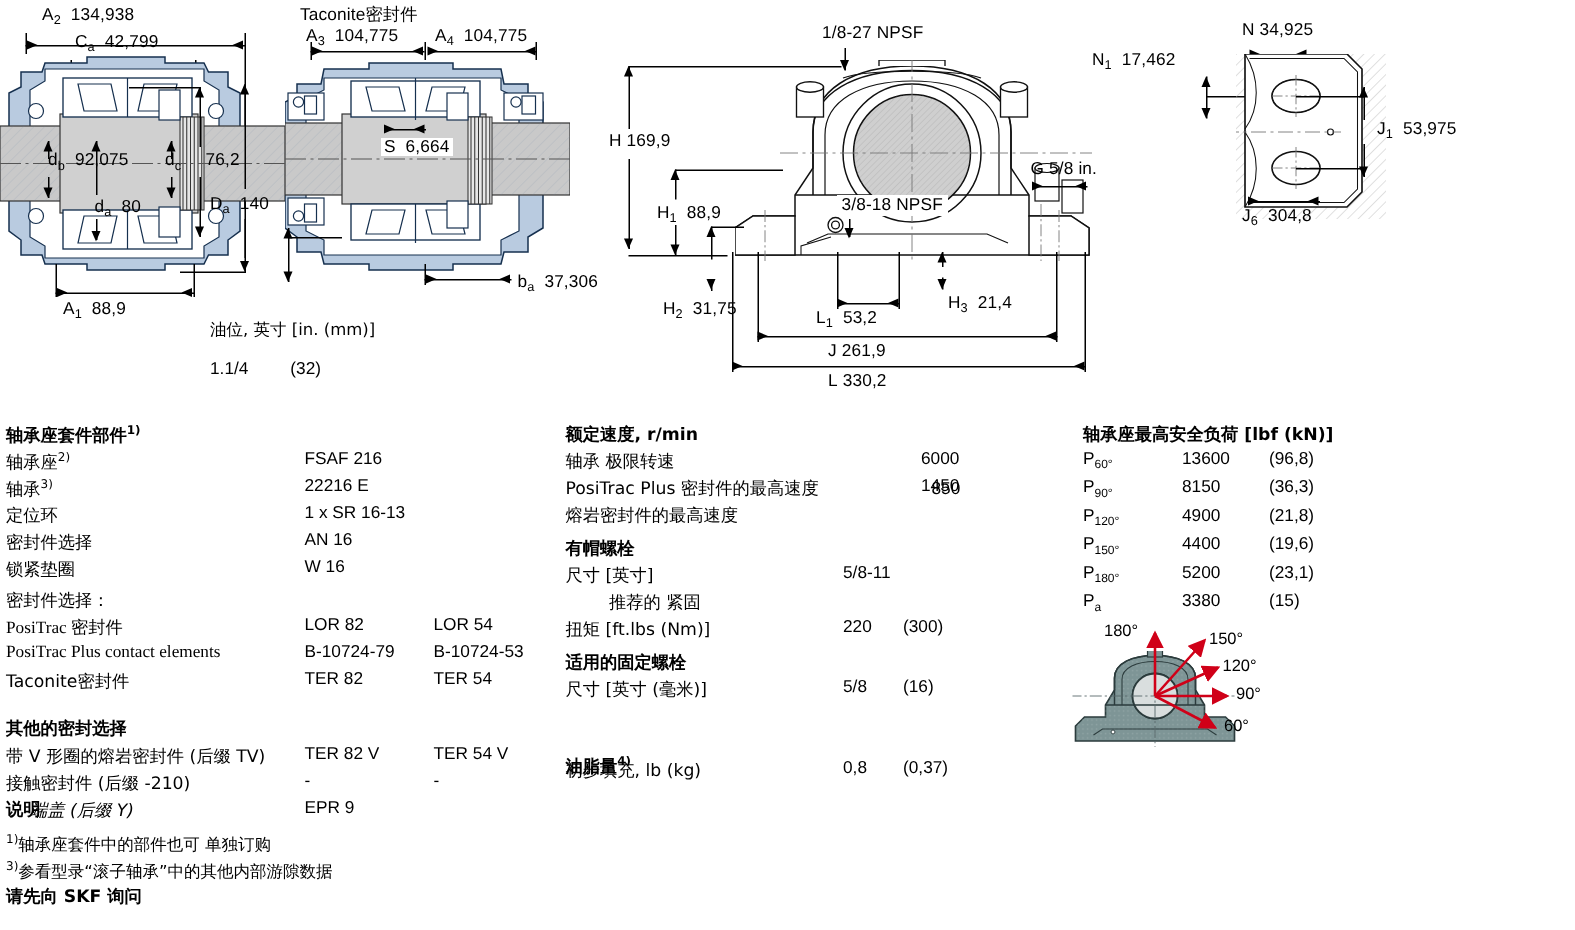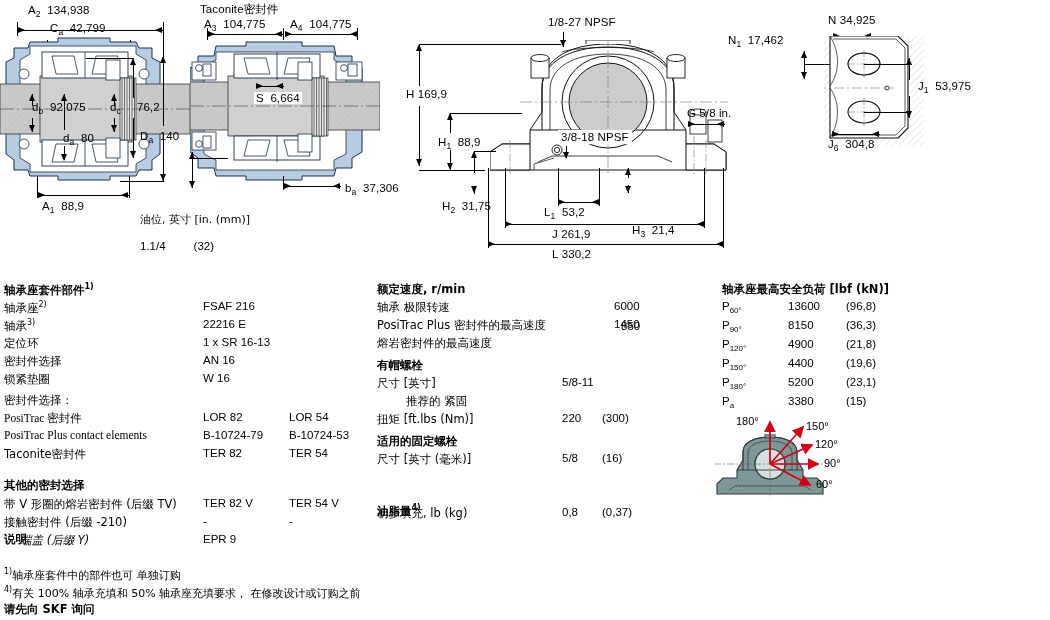--- a/index.html
+++ b/index.html
@@ -343,21 +343,21 @@
 
   <div class="abs dim" style="left:42px;top:200px;">
     <span>H</span><sub>2</sub>&nbsp;&nbsp;<span>31,75</span>
   </div>
   <div class="ln vln" style="left:74px;top:151px;height:22px;"></div>
   <div class="arrowU" style="left:71px;top:151px;"></div>
   <div class="arrowD" style="left:71px;top:186px;"></div>
   <div class="ln vln" style="left:74px;top:186px;height:8px;"></div>
   <div class="ln hln" style="left:74px;top:151px;width:22px;"></div>
 
-  <div class="abs dim" style="left:232px;top:196px;margin-top:28px;">
+  <div class="abs dim" style="left:232px;top:196px;">
     <span>H</span><sub>3</sub>&nbsp;&nbsp;<span>21,4</span>
   </div>
   <div class="ln vln" style="left:228px;top:168px;height:10px;"></div>
   <div class="ln vln" style="left:228px;top:185px;height:8px;"></div>
   <div class="arrowU" style="left:225px;top:168px;"></div>
   <div class="arrowD" style="left:225px;top:186px;"></div>
 
   <div class="abs dim" style="left:158px;top:130px;background:#fff;padding:1px 3px;">3/8-18 NPSF</div>
   <div class="ln vln" style="left:166px;top:146px;height:12px;"></div>
   <div class="arrowD" style="left:163px;top:152px;"></div>
@@ -631,20 +631,20 @@
 
   <div class="angle-lbl" style="left:26px;top:3px;">180°</div>
   <div class="angle-lbl" style="left:96px;top:8px;">150°</div>
   <div class="angle-lbl" style="left:105px;top:26px;">120°</div>
   <div class="angle-lbl" style="left:114px;top:45px;">90°</div>
   <div class="angle-lbl" style="left:106px;top:66px;">60°</div>
 </div>
 
 <div class="abs" style="left:4px;top:532px;width:520px;">
   <div class="hdr cn">说明</div>
-  <div class="note cn" style="margin-top:20px;">
+  <div class="note cn" style="margin-top:8px;">
     <sup>1)</sup><span>轴承座套件中的部件也可 单独订购</span>
   </div>
   <div class="note cn" style="margin-top:2px;">
-    <sup>4)</sup><span>有关 100% 轴承充填和 50% 轴承座充填要求， 在修改设计或订购之前</span>
+    <sup>3)</sup><span>参看型录“滚子轴承”中的其他内部游隙数据</span>
   </div>
   <div class="hdr cn" style="margin-top:2px;">请先向 SKF 询问</div>
 </div>
 
 </body></html>

